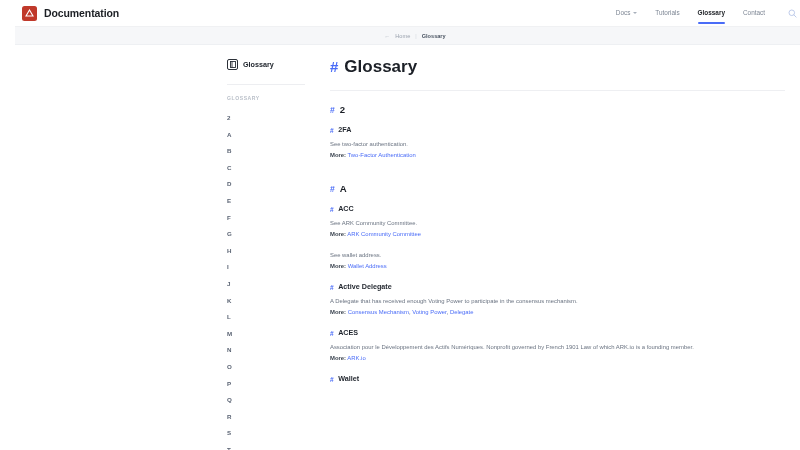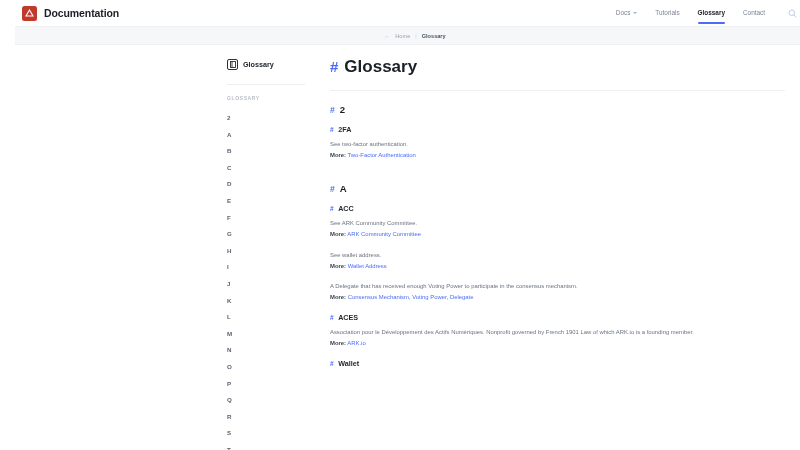--- a/index.html
+++ b/index.html
@@ -100,21 +100,21 @@
   .hash { color: #4a6cf7; font-weight: bold; }
   .h1 .hash { font-size: 15px; }
   .rule { height: 1px; background: #eeeff2; margin-bottom: 13px; }
   .h2 {
     font-size: 9.6px; font-weight: bold; color: #1b1f26;
     display: flex; align-items: baseline; gap: 5px; margin-bottom: 10px;
   }
   .h2 .hash { font-size: 8.6px; }
   .h3 {
     font-size: 7.2px; font-weight: bold; color: #1f242c;
-    display: flex; align-items: center; gap: 4.5px; margin-bottom: 6px;
+    display: flex; align-items: flex-end; gap: 4.5px; margin-bottom: 6px;
   }
   .h3 .hash { font-size: 6.6px; }
   .entry { margin-bottom: 11px; }
   .def { font-size: 5.9px; color: #6b7482; line-height: 1.55; margin-bottom: 2px; }
   .more { font-size: 5.9px; color: #4a5462; line-height: 1.55; }
   .more-label { font-weight: bold; color: #3a434f; }
   .mlink { color: #4a6cf7; }
   .sec { margin-bottom: 4px; }
   .sec-space { height: 12px; }
 
@@ -272,20 +272,24 @@
         <div class="entry">
           <div class="def">See wallet address.</div>
           <div class="more">
             <span class="more-label">More:</span>
             <a class="mlink">Wallet Address</a>
           </div>
         </div>
 
 
         <div class="entry">
+          <div class="h3">
+            <span class="hash">#</span>
+            <span>Active Delegate</span>
+          </div>
           <div class="def">A Delegate that has received enough Voting Power to participate in the consensus mechanism.</div>
           <div class="more">
             <span class="more-label">More:</span>
             <a class="mlink">Consensus Mechanism</a><span>,</span>
             <a class="mlink">Voting Power</a><span>,</span>
             <a class="mlink">Delegate</a>
           </div>
         </div>
 
         <div class="entry">

